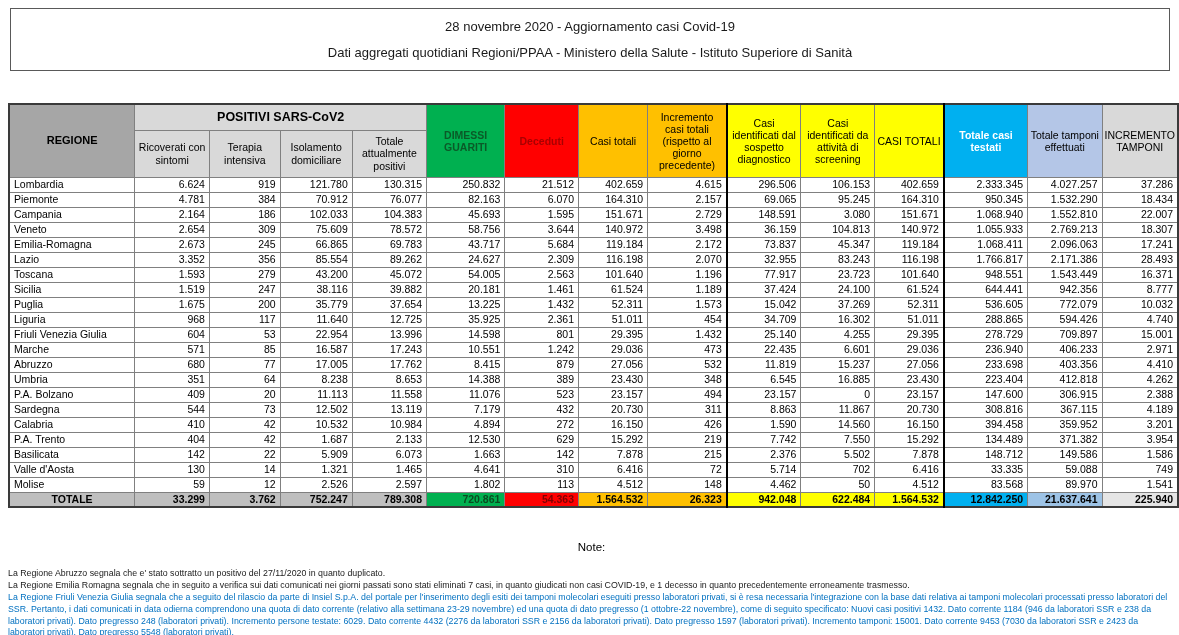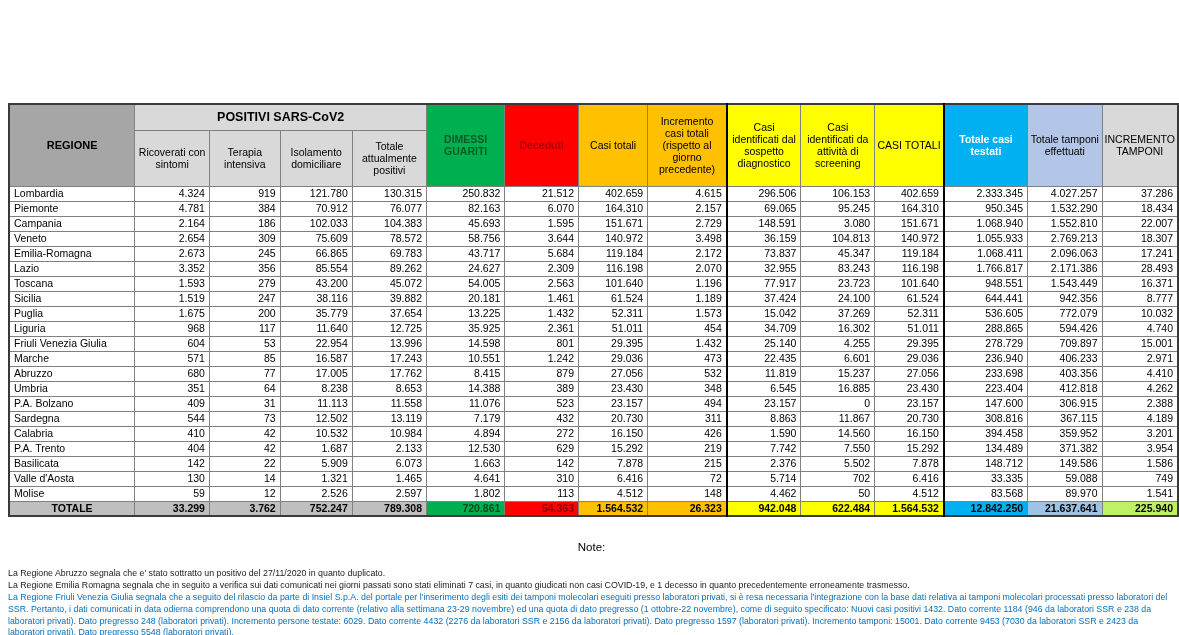--- a/index.html
+++ b/index.html
@@ -20,21 +20,21 @@
     border: 2px solid #3a3a3a;
   }
   th, td { border: 1px solid #808080; overflow: hidden; }
 
   th {
     font-size: 10.5px; font-weight: normal; text-align: center; vertical-align: middle;
     padding: 1px 2px; line-height: 1.15;
   }
   .h-region { background: #a6a6a6; font-weight: bold; font-size: 11px; }
   .h-group  { background: #d9d9d9; font-weight: bold; font-size: 12.5px; height: 26px; }
-  .h-sub    { background: #d9d9d9; height: 56px; }
+  .h-sub    { background: #d9d9d9; height: 47px; }
   .h-green  { background: #00b050; color: #0a5a28; font-weight: bold; }
   .h-red    { background: #ff0000; color: #a90000; font-weight: bold; }
   .h-orange { background: #ffc000; }
   .h-yellow { background: #ffff00; margin-left: 16px; }
   .h-cyan   { background: #00b0f0; color: #ffffff; font-weight: bold; }
   .h-lblue  { background: #b4c6e7; }
   .h-gray   { background: #d9d9d9; }
 
   td {
     font-size: 10.5px; height: 15px; line-height: 13px;
@@ -45,31 +45,35 @@
 
   tr.total td { font-weight: bold; margin-top: 41px; }
   tr.total td.t0  { background: #bfbfbf; text-align: center; }
   tr.total td.t1, tr.total td.t2, tr.total td.t3, tr.total td.t4 { background: #bfbfbf; }
   tr.total td.t5  { background: #00b050; color: #0a4a20; }
   tr.total td.t6  { background: #ff0000; color: #7f0000; }
   tr.total td.t7, tr.total td.t8 { background: #ffc000; }
   tr.total td.t9, tr.total td.t10, tr.total td.t11 { background: #ffff00; }
   tr.total td.t12 { background: #00b0f0; }
   tr.total td.t13 { background: #9dc3e6; padding-left: 6px; }
-  tr.total td.t14 { background: #bef264; }
+  tr.total td.t14 { background: #e5e5e5; }
 
   .notes { position: absolute; left: 8px; top: 541px; width: 1167px; }
   .notes-title { font-size: 11.5px; margin-bottom: 15px; text-align: center; }
   .notes-list div { font-size: 8.8px; line-height: 1.35; }
 </style>
 </head>
 <body>
 
 <div class="page">
 
+  <div class="title-box">
+    <div class="title-line">28 novembre 2020 - Aggiornamento casi Covid-19</div>
+    <div class="title-line">Dati aggregati quotidiani Regioni/PPAA - Ministero della Salute - Istituto Superiore di Sanità</div>
+  </div>
 
   <table class="covid">
     <colgroup>
       <col style="width:127px">
         <col style="width:76px">
         <col style="width:72px">
         <col style="width:73px">
       <col style="width:75px">
         <col style="width:80px">
         <col style="width:75px">
@@ -100,21 +104,21 @@
       <tr>
         <th class="h-sub">Ricoverati con sintomi</th>
         <th class="h-sub">Terapia intensiva</th>
         <th class="h-sub">Isolamento domiciliare</th>
         <th class="h-sub">Totale attualmente positivi</th>
       </tr>
     </thead>
     <tbody>
         <tr>
           <td class="c0">Lombardia</td>
-          <td class="c1">4.324</td>
+          <td class="c1">6.624</td>
           <td class="c2">919</td>
           <td class="c3">121.780</td>
           <td class="c4">130.315</td>
           <td class="c5">250.832</td>
           <td class="c6">21.512</td>
           <td class="c7">402.659</td>
           <td class="c8">4.615</td>
           <td class="c9 tl">296.506</td>
           <td class="c10">106.153</td>
           <td class="c11">402.659</td>
@@ -339,21 +343,21 @@
           <td class="c9 tl">6.545</td>
           <td class="c10">16.885</td>
           <td class="c11">23.430</td>
           <td class="c12 tl">223.404</td>
           <td class="c13">412.818</td>
           <td class="c14">4.262</td>
         </tr>
         <tr>
           <td class="c0">P.A. Bolzano</td>
           <td class="c1">409</td>
-          <td class="c2">31</td>
+          <td class="c2">20</td>
           <td class="c3">11.113</td>
           <td class="c4">11.558</td>
           <td class="c5">11.076</td>
           <td class="c6">523</td>
           <td class="c7">23.157</td>
           <td class="c8">494</td>
           <td class="c9 tl">23.157</td>
           <td class="c10">0</td>
           <td class="c11">23.157</td>
           <td class="c12 tl">147.600</td>

